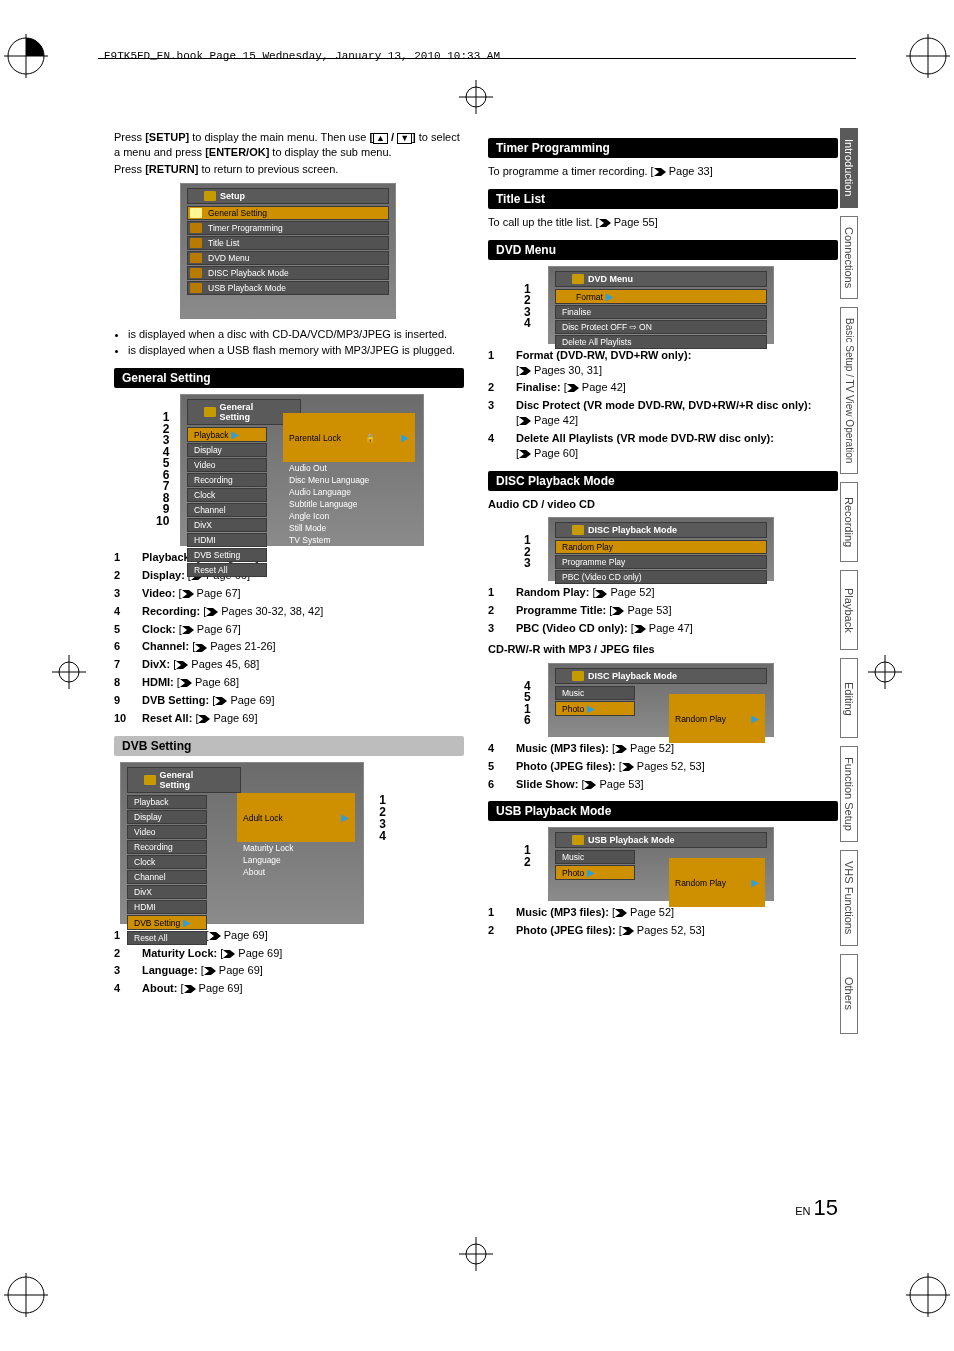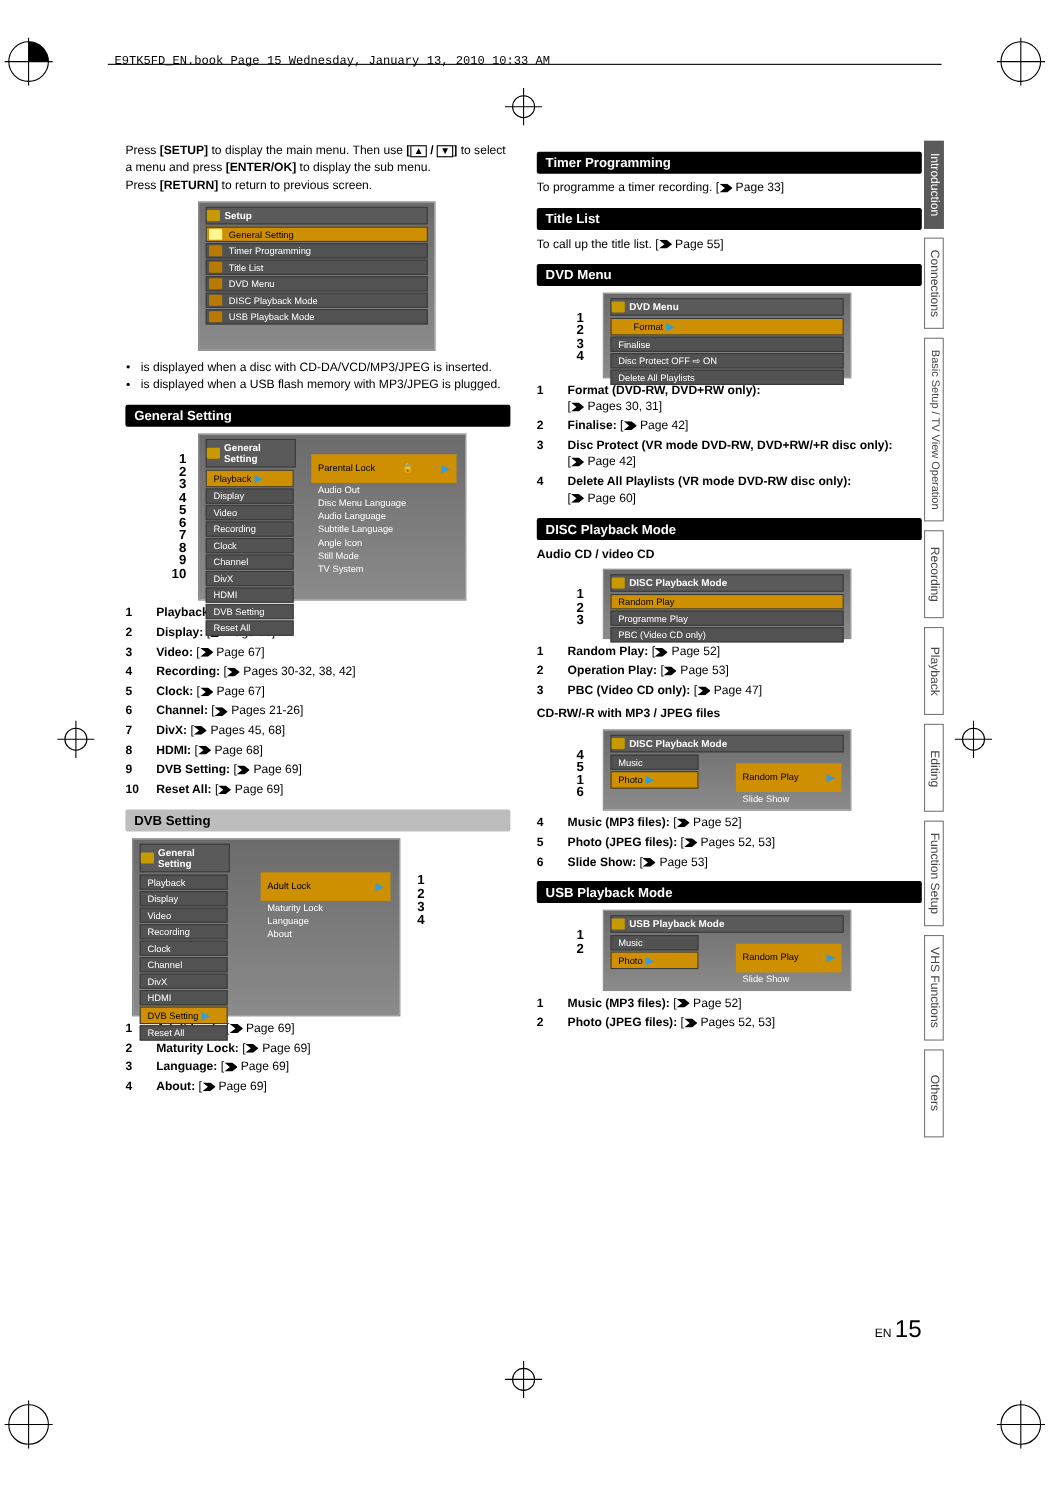--- a/index.html
+++ b/index.html
@@ -72,21 +72,21 @@
     font-size:9px;
     position:relative;
   }
   .menu-box-inner { padding:4px 6px 8px 6px; }
   .menu-title-row {
     background:#5a5a5a;
     border:1px solid #3a3a3a;
     display:flex;
     align-items:center;
     gap:4px;
-    padding:2px 0;
+    padding:2px 16px;
     margin-bottom:2px;
     font-weight:bold;
     font-size:9px;
   }
   .menu-title-row .mt-icon {
     width:12px; height:10px;
     background:#c69a00;
     display:inline-block;
     border-radius:1px;
   }
@@ -111,24 +111,24 @@
   }
   .menu-item.hl .mi-icon { background:#fff591; }
   .submenu-right {
     position:absolute;
     right:8px; top:20px;
     width:132px;
   }
   .submenu-right .hl-row {
     background:#ce8f00;
     color:#000;
-    padding:7px 6px;
+    padding:19px 6px;
     display:flex;
     justify-content:space-between;
-    align-items:flex-start;
+    align-items:flex-end;
     font-size:8.5px;
   }
   .submenu-right .row { padding:1px 6px; font-size:8.5px; }
   .arrow-play { color:#2f9edd; font-size:10px; }
   .bullet-list { margin:8px 0 4px 0; padding:0 0 0 14px; }
   .bullet-list li { margin:2px 0; line-height:1.35; list-style:disc; }
   .sub-head {
     background:#000;
     color:#fff;
     font-weight:bold;
@@ -598,21 +598,21 @@
       </div>
       <div class="num-items" id="disc1-list">
           <div class="nrow">
             <div class="nnum">1</div>
             <div><span class="nlabel">Random Play: </span><span class="page-ref">[<span class="pointer"><svg viewBox="0 0 12 8">
                     <path d="M0 0h7l5 4-5 4H0l5-4z" fill="#000"></path>
                   </svg></span> Page 52]</span></div>
           </div>
           <div class="nrow">
             <div class="nnum">2</div>
-            <div><span class="nlabel">Operation Play: </span><span class="page-ref">[<span class="pointer"><svg viewBox="0 0 12 8">
+            <div><span class="nlabel">Programme Title: </span><span class="page-ref">[<span class="pointer"><svg viewBox="0 0 12 8">
                     <path d="M0 0h7l5 4-5 4H0l5-4z" fill="#000"></path>
                   </svg></span> Page 53]</span></div>
           </div>
           <div class="nrow">
             <div class="nnum">3</div>
             <div><span class="nlabel">PBC (Video CD only): </span><span class="page-ref">[<span class="pointer"><svg viewBox="0 0 12 8">
                     <path d="M0 0h7l5 4-5 4H0l5-4z" fill="#000"></path>
                   </svg></span> Page 47]</span></div>
           </div>
         </div>

